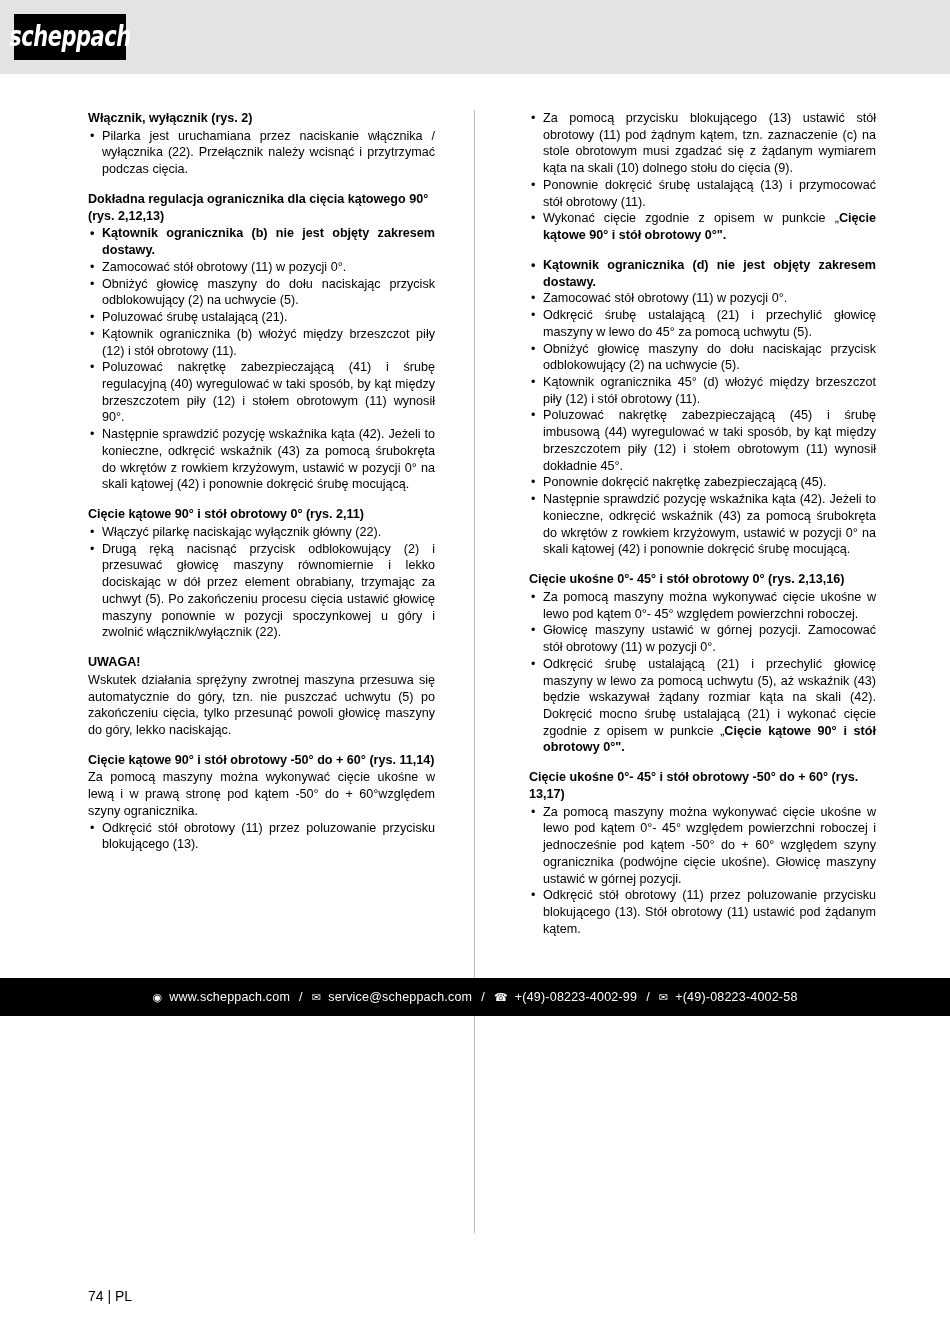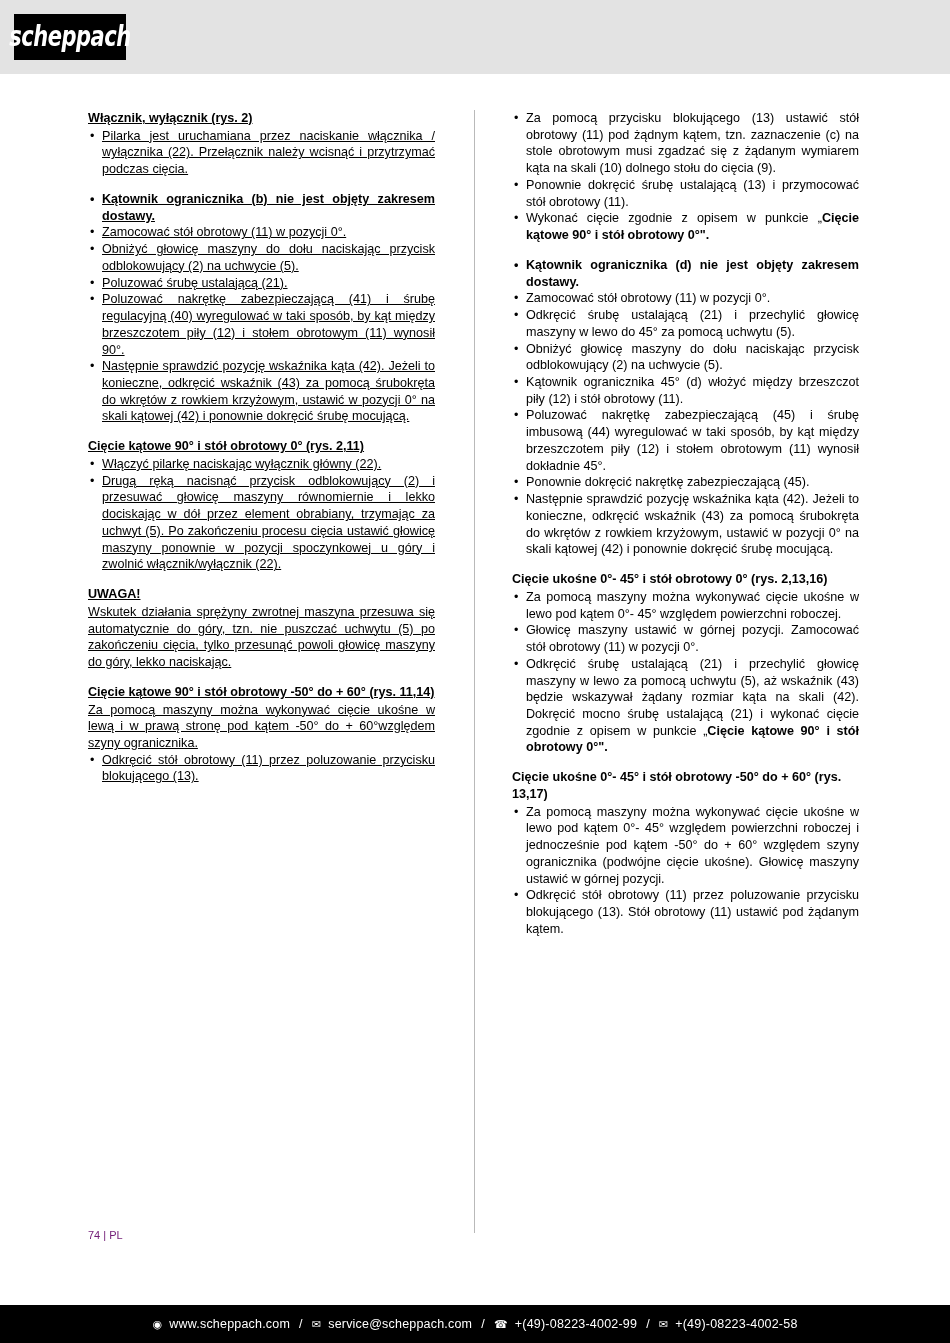--- a/index.html
+++ b/index.html
@@ -11,21 +11,21 @@
     height: 1343px;
     background: #ffffff;
     font-family: "Liberation Sans", sans-serif;
     color: #000000;
     position: relative;
     overflow: hidden;
   }
   .page {
     position: relative;
     width: 950px;
-    height: 1343px;
+    height: 1016px;
   }
   
   .header-band {
     position: absolute;
     top: 0; left: 0;
     width: 950px;
     height: 74px;
     background: #e3e3e3;
   }
   .logo-box {
@@ -57,22 +57,22 @@
     height: 1120px;
   }
   .col {
     position: absolute;
     top: 0;
     width: 347px;
     font-size: 12.6px;
     line-height: 1.33;
     text-align: justify;
   }
-  .col-left { left: 0; text-decoration: underline; }
-  .col-right { left: 424px; }
+  .col-left { left: 0; }
+  .col-right { left: 441px; }
   .divider {
     position: absolute;
     top: 0;
     left: 386px;
     width: 1px;
     height: 1123px;
     background: #b9b9b9;
   }
   h3.heading {
     font-size: 12.6px;
@@ -104,23 +104,23 @@
     position: absolute;
     left: 2px;
     top: 0;
   }
   li.bold-item { font-weight: bold; }
   .b { font-weight: bold; }
   
   .page-num {
     position: absolute;
     left: 88px;
-    top: 1229px;
-    font-size: 11px;
-    color: #701a75;
+    top: 1288px;
+    font-size: 14px;
+    color: #000000;
   }
   .footer-band {
     position: absolute;
     left: 0;
     bottom: 0;
     width: 950px;
     height: 38px;
     background: #000000;
     color: #ffffff;
     display: flex;
@@ -157,25 +157,27 @@
     <div class="col col-left">
 
       <div class="blk">
         <h3 class="heading">Włącznik, wyłącznik (rys. 2)</h3>
         <ul class="bullets">
           <li>Pilarka jest uruchamiana przez naciskanie włącznika / wyłącznika (22). Przełącznik należy wcisnąć i przytrzymać podczas cięcia.</li>
         </ul>
       </div>
 
       <div class="blk">
+        <h3 class="heading">Dokładna regulacja ogranicznika dla cięcia kątowego 90° (rys. 2,12,13)</h3>
         <ul class="bullets">
           <li class="bold-item">Kątownik ogranicznika (b) nie jest objęty zakresem dostawy.</li>
           <li>Zamocować stół obrotowy (11) w pozycji 0°.</li>
           <li>Obniżyć głowicę maszyny do dołu naciskając przycisk odblokowujący (2) na uchwycie (5).</li>
           <li>Poluzować śrubę ustalającą (21).</li>
+          <li>Kątownik ogranicznika (b) włożyć między brzeszczot piły (12) i stół obrotowy (11).</li>
           <li>Poluzować nakrętkę zabezpieczającą (41) i śrubę regulacyjną (40) wyregulować w taki sposób, by kąt między brzeszczotem piły (12) i stołem obrotowym (11) wynosił 90°.</li>
           <li>Następnie sprawdzić pozycję wskaźnika kąta (42). Jeżeli to konieczne, odkręcić wskaźnik (43) za pomocą śrubokręta do wkrętów z rowkiem krzyżowym, ustawić w pozycji 0° na skali kątowej (42) i ponownie dokręcić śrubę mocującą.</li>
         </ul>
       </div>
 
       <div class="blk">
         <h3 class="heading">Cięcie kątowe 90° i stół obrotowy 0° (rys. 2,11)</h3>
         <ul class="bullets">
           <li>Włączyć pilarkę naciskając wyłącznik główny (22).</li>
           <li>Drugą ręką nacisnąć przycisk odblokowujący (2) i przesuwać głowicę maszyny równomiernie i lekko dociskając w dół przez element obrabiany, trzymając za uchwyt (5). Po zakończeniu procesu cięcia ustawić głowicę maszyny ponownie w pozycji spoczynkowej u góry i zwolnić włącznik/wyłącznik (22).</li>

